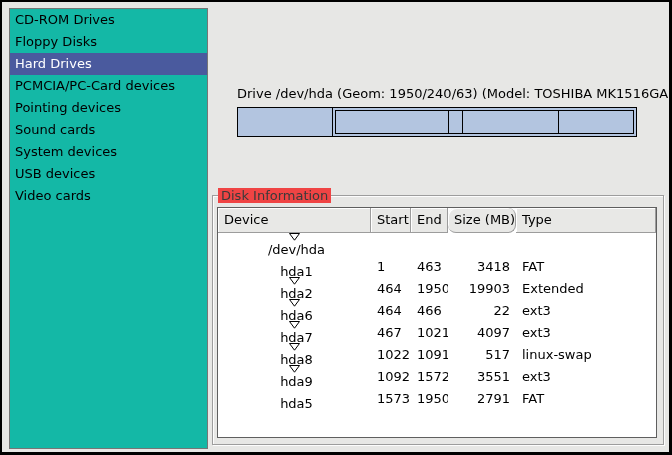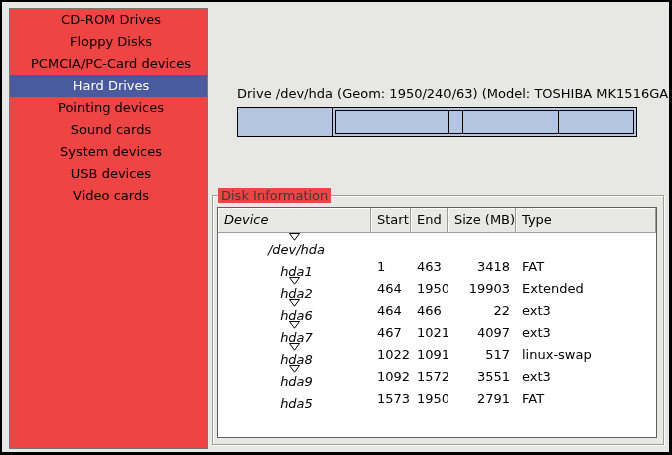--- a/index.html
+++ b/index.html
@@ -10,21 +10,21 @@
     background:#e7e7e5;
     border:2px solid #000;
     border-right-width:3px;border-bottom-width:3px;
     font-family:"DejaVu Sans", sans-serif;
     font-size:13px;color:#000;
     overflow:hidden;
   }
   
   .sidebar{
     position:absolute;left:7px;top:6px;width:199px;height:441px;
-    background:#ef4444;border:1px solid #767676;overflow:hidden;text-align:center;
+    background:#14b8a6;border:1px solid #767676;overflow:hidden;
   }
   .sidebar-item{
     height:22px;line-height:22px;padding-left:5px;
     white-space:nowrap;cursor:default;
   }
   .sidebar-item.selected{background:#4a5a9e;color:#fff;}
   
   .drive-title{
     position:absolute;left:235px;top:84px;width:400px;height:16px;
     text-align:center;white-space:nowrap;
@@ -58,40 +58,40 @@
   .table-header{display:flex;height:25px;}
   .header-cell{
     background:#e8e8e6;
     border-right:1px solid #9c9c9c;border-bottom:1px solid #9c9c9c;
     box-shadow:inset 1px 1px 0 #ffffff;
     padding-left:6px;line-height:23px;white-space:nowrap;overflow:hidden;
     cursor:default;
   }
   .table-row{display:flex;height:22px;align-items:center;}
   .cell{white-space:nowrap;overflow:hidden;flex-direction:column;}
-  .col-device{width:153px;font-style:italic;}
+  .col-device{width:153px;}
   .col-start{width:40px;padding-left:6px;}
   .col-end{width:37px;padding-left:6px;}
   .col-size{width:68px;text-align:right;padding-right:6px;}
   .col-type{flex:1;padding-left:6px;}
   .tree-cell{display:flex;align-items:center;padding-left:4px;}
   .expander{
     width:16px;height:10px;display:inline-flex;align-items:center;flex:none;
   }
 </style>
 </head>
 <body>
 
 <div class="window">
 
   <div class="sidebar">
       <div class="sidebar-item">CD-ROM Drives</div>
       <div class="sidebar-item">Floppy Disks</div>
+      <div class="sidebar-item selected" style="background: rgb(74, 90, 158);">Hard Drives</div>
       <div class="sidebar-item">PCMCIA/PC-Card devices</div>
-      <div class="sidebar-item selected" style="background: rgb(74, 90, 158);">Hard Drives</div>
       <div class="sidebar-item">Pointing devices</div>
       <div class="sidebar-item">Sound cards</div>
       <div class="sidebar-item">System devices</div>
       <div class="sidebar-item">USB devices</div>
       <div class="sidebar-item">Video cards</div>
     </div>
 
   <div class="drive-title">Drive /dev/hda (Geom: 1950/240/63) (Model: TOSHIBA MK1516GAP)</div>
 
   <div class="partition-bar" style="background: rgb(179, 197, 224);">
@@ -104,21 +104,21 @@
     </div>
 
   <div class="groupbox"></div>
   <div class="groupbox-label">Disk Information</div>
 
   <div class="disk-table">
     <div class="table-header">
         <div class="header-cell col-device">Device</div>
         <div class="header-cell col-start">Start</div>
         <div class="header-cell col-end">End</div>
-        <div class="header-cell col-size" style="text-align: left; padding-right: 0px;">Size (MB)</div>
+        <div class="header-cell col-size" style="text-align: left; padding-right: 0px; border-radius: 8px;">Size (MB)</div>
         <div class="header-cell col-type">Type</div>
       </div>
     <div id="table-body">
         <div class="table-row">
           <div class="cell col-device tree-cell">
             <span style="display: inline-block; width: 0px; flex: 0 0 auto;"></span>
             <span class="expander">
               <svg width="11" height="8" viewBox="0 0 11 8">
                 <polygon points="0.5,0.5 10.5,0.5 5.5,7.2" fill="#ffffff" stroke="#000000" stroke-width="1"></polygon>
               </svg>

